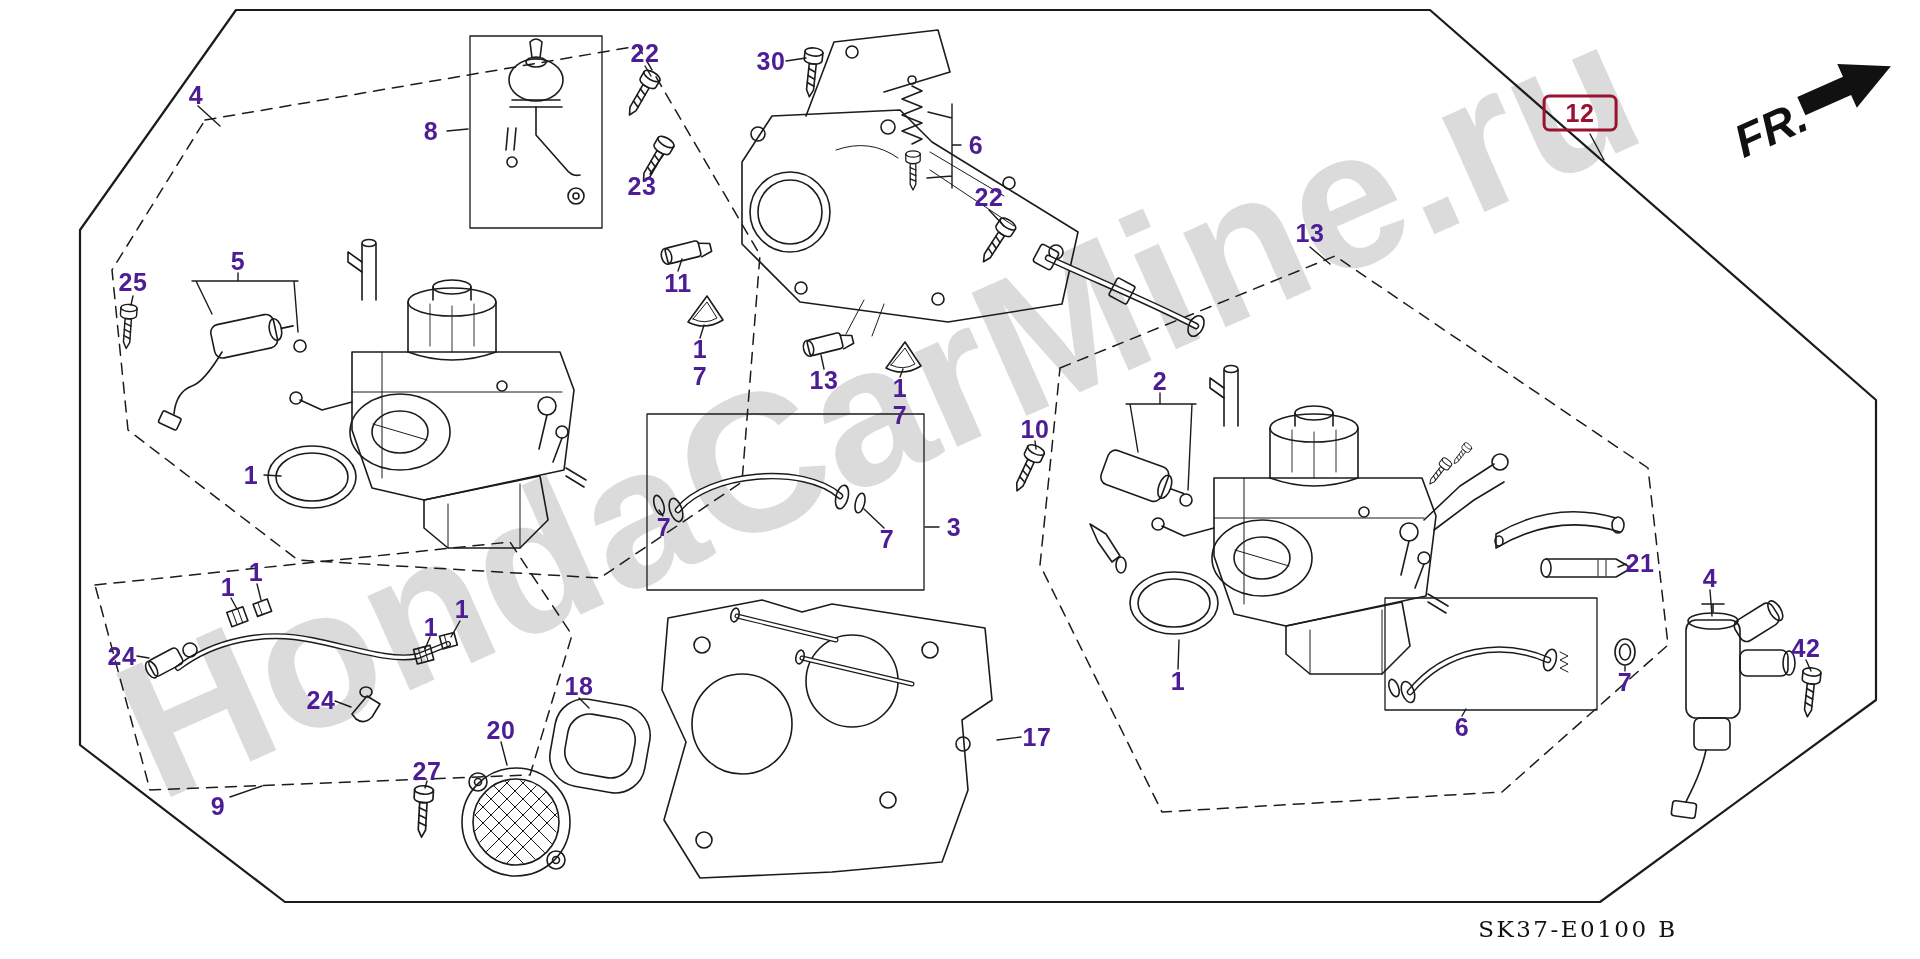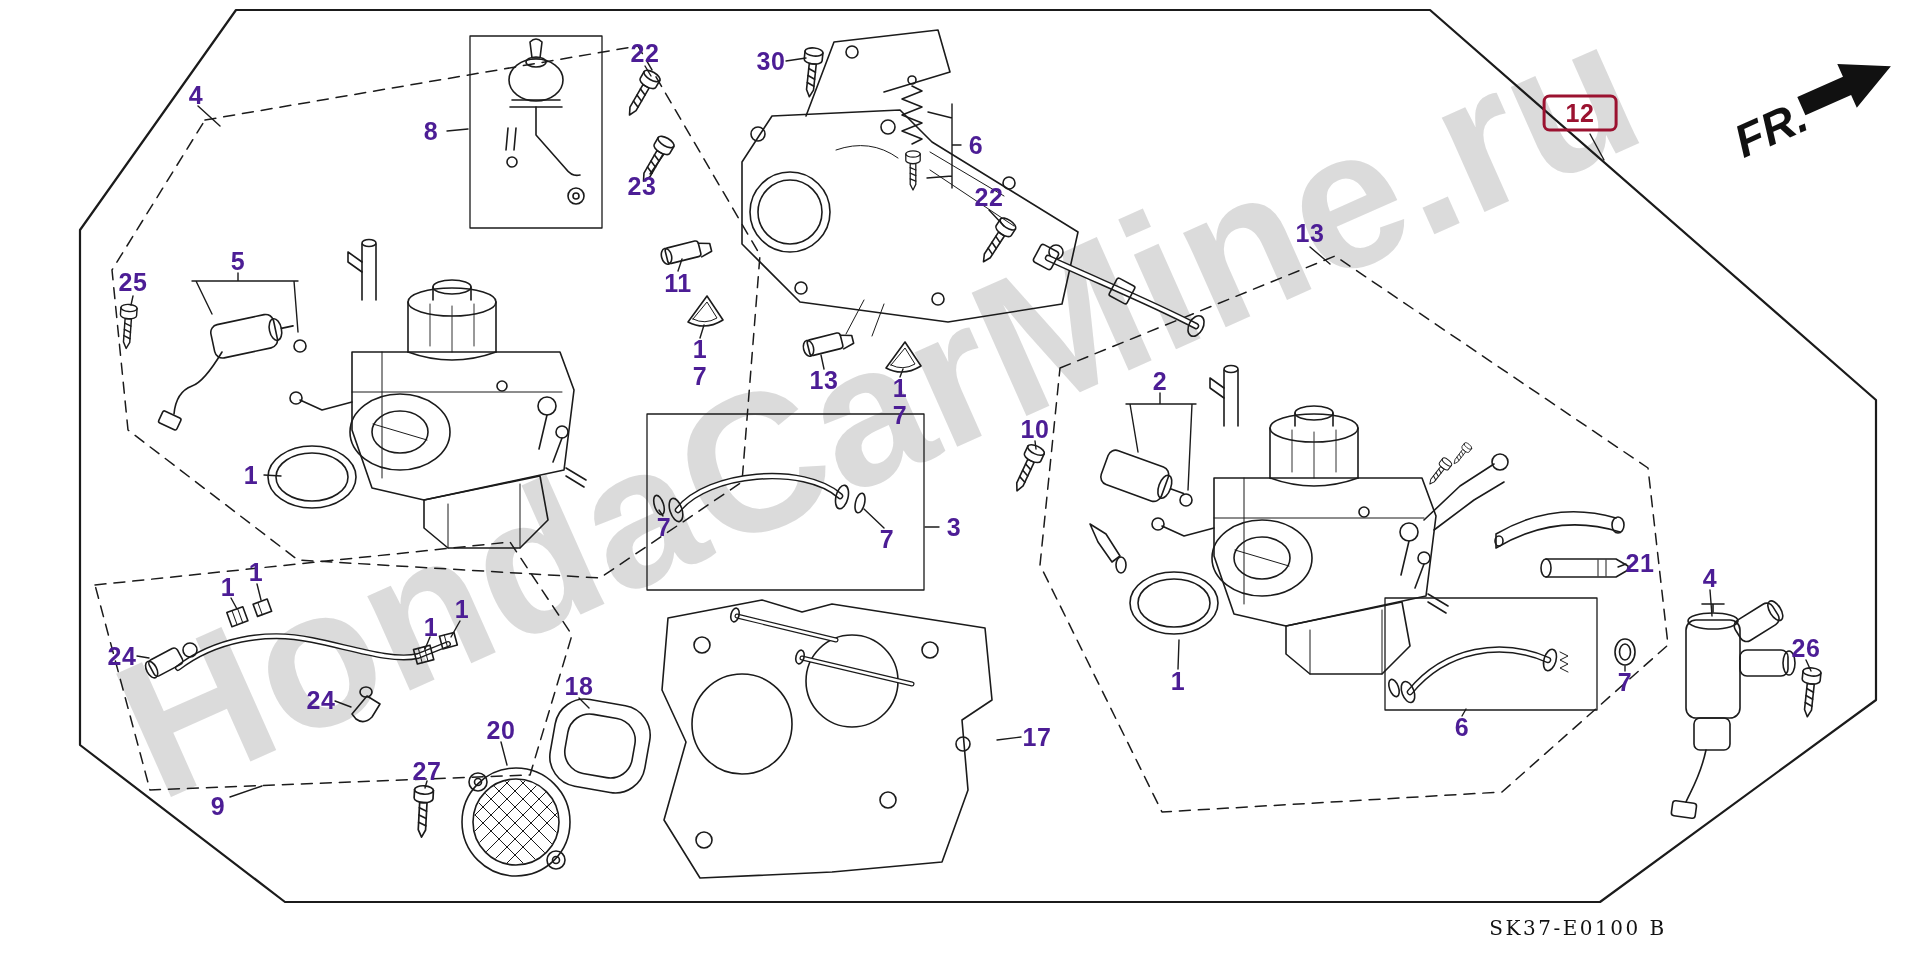--- a/index.html
+++ b/index.html
@@ -6,21 +6,21 @@
   html,body{margin:0;padding:0;background:#ffffff}
   .stage{position:relative;width:1920px;height:959px;background:#fff;overflow:hidden;
          font-family:"Liberation Sans",sans-serif}
   .stage svg{position:absolute;left:0;top:0}
   .callout{position:absolute;transform:translate(-50%,-50%);
            font:700 25px "Liberation Sans",sans-serif;color:#4c1d95;
            line-height:1;letter-spacing:.5px;cursor:pointer;user-select:none;
            white-space:nowrap;z-index:5}
   .callout--highlight{color:#9b1230;border:3px solid #9b1230;padding:3px 20px;border-radius:7px}
   .diagram-code{position:absolute;left:1578px;top:916px;transform:translateX(-50%);
-           font-family:"DejaVu Serif",serif;font-size:20px;letter-spacing:2.5px;color:#121212}
+           font-family:"DejaVu Serif",serif;font-size:23px;letter-spacing:2.5px;color:#121212}
 </style>
 </head>
 <body>
 
 <div class="stage">
 
 <svg width="1920" height="959" viewBox="0 0 1920 959">
   <defs>
     <g id="scr">
       <ellipse cx="0" cy="0" rx="9" ry="4"></ellipse>
@@ -360,21 +360,21 @@
   <div class="callout" style="left:887px;top:539px">7</div>
   <div class="callout" style="left:954px;top:527px">3</div>
   <div class="callout" style="left:1640px;top:563px">21</div>
   <div class="callout" style="left:1710px;top:578px">4</div>
   <div class="callout" style="left:228px;top:587px">1</div>
   <div class="callout" style="left:256px;top:572px">1</div>
   <div class="callout" style="left:431px;top:627px">1</div>
   <div class="callout" style="left:462px;top:609px">1</div>
   <div class="callout" style="left:122px;top:656px">24</div>
   <div class="callout" style="left:321px;top:700px">24</div>
-  <div class="callout" style="left:1806px;top:648px">26</div>
+  <div class="callout" style="left:1806px;top:648px">42</div>
   <div class="callout" style="left:1625px;top:682px">7</div>
   <div class="callout" style="left:1178px;top:681px">1</div>
   <div class="callout" style="left:579px;top:686px">18</div>
   <div class="callout" style="left:1462px;top:727px">6</div>
   <div class="callout" style="left:1037px;top:737px">17</div>
   <div class="callout" style="left:501px;top:730px">20</div>
   <div class="callout" style="left:218px;top:806px">9</div>
   <div class="callout" style="left:427px;top:771px">27</div>
 </div>
 

